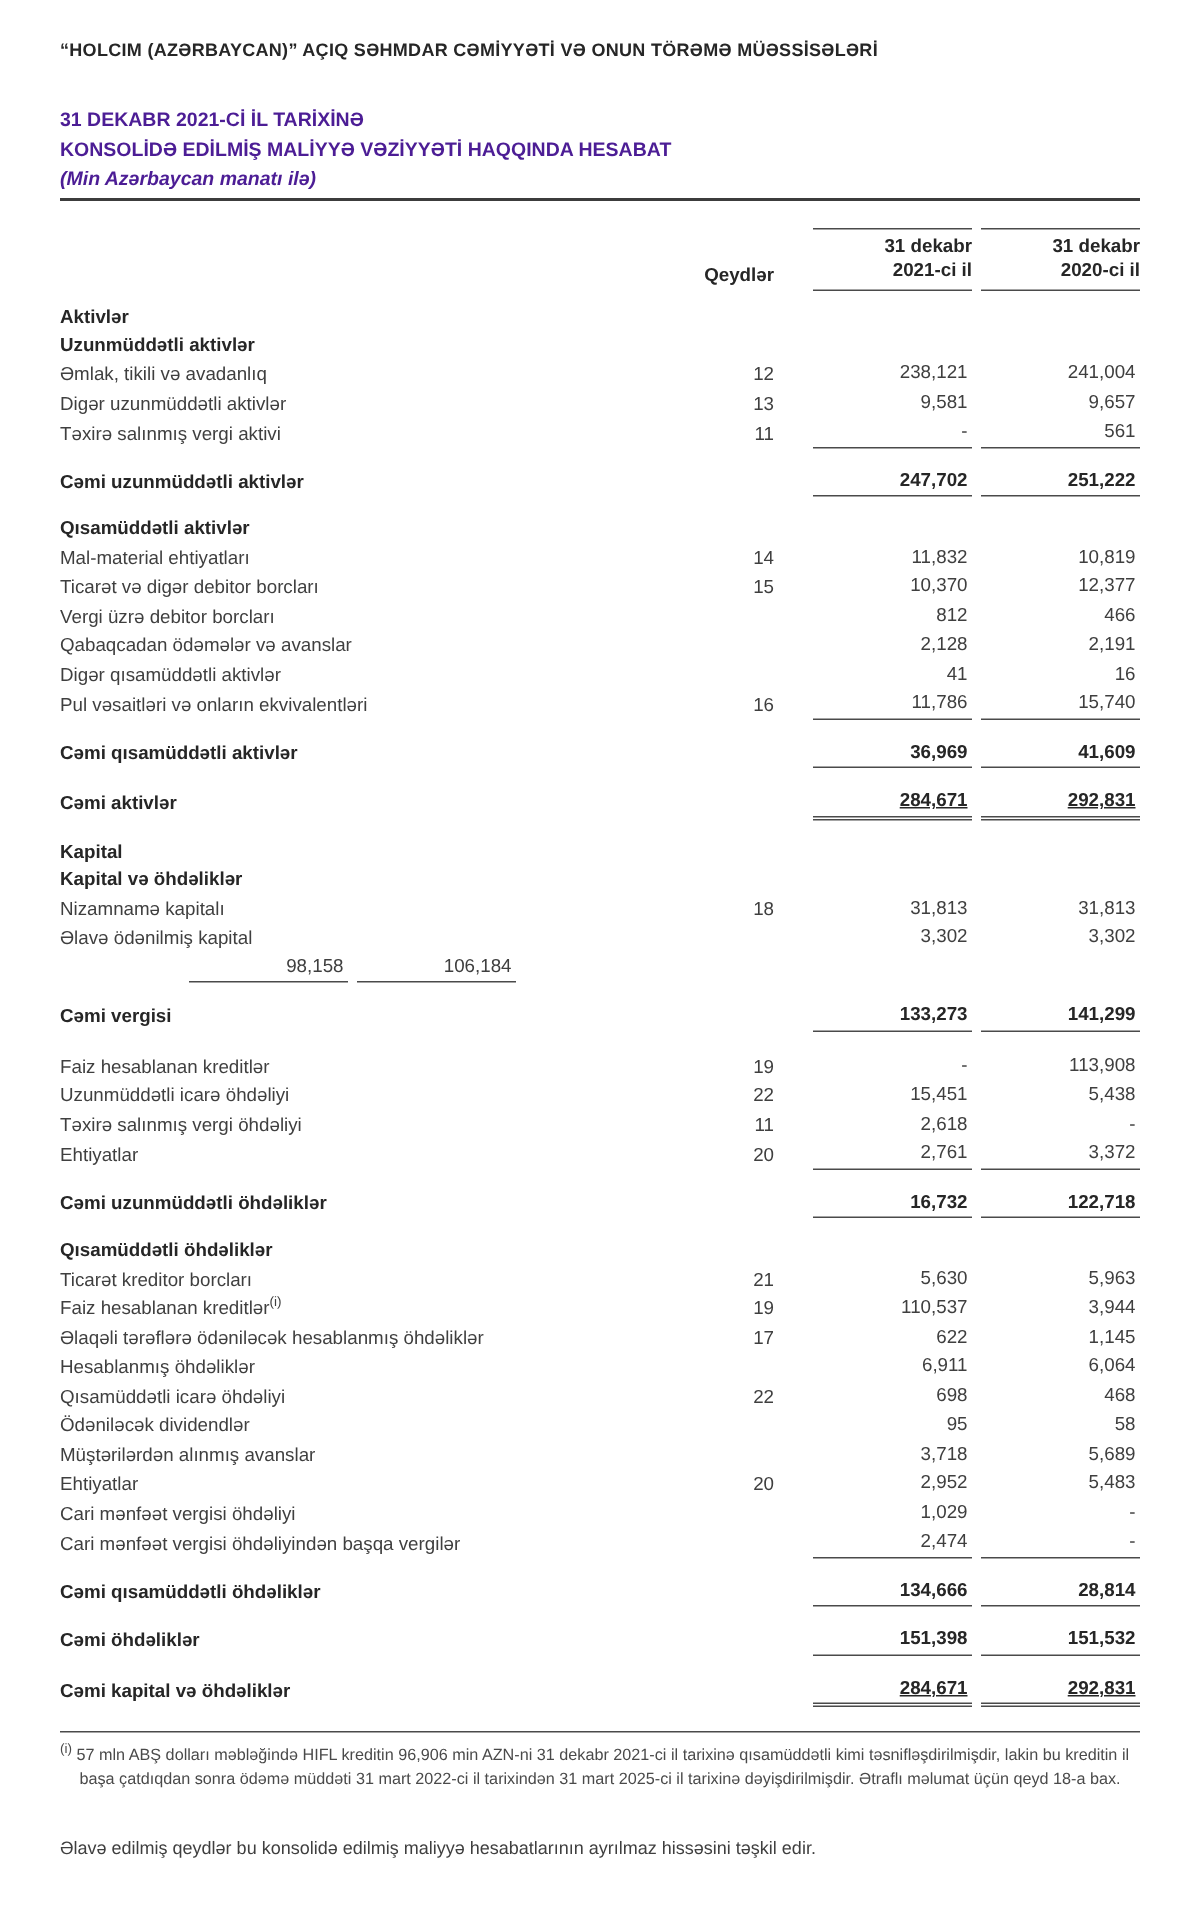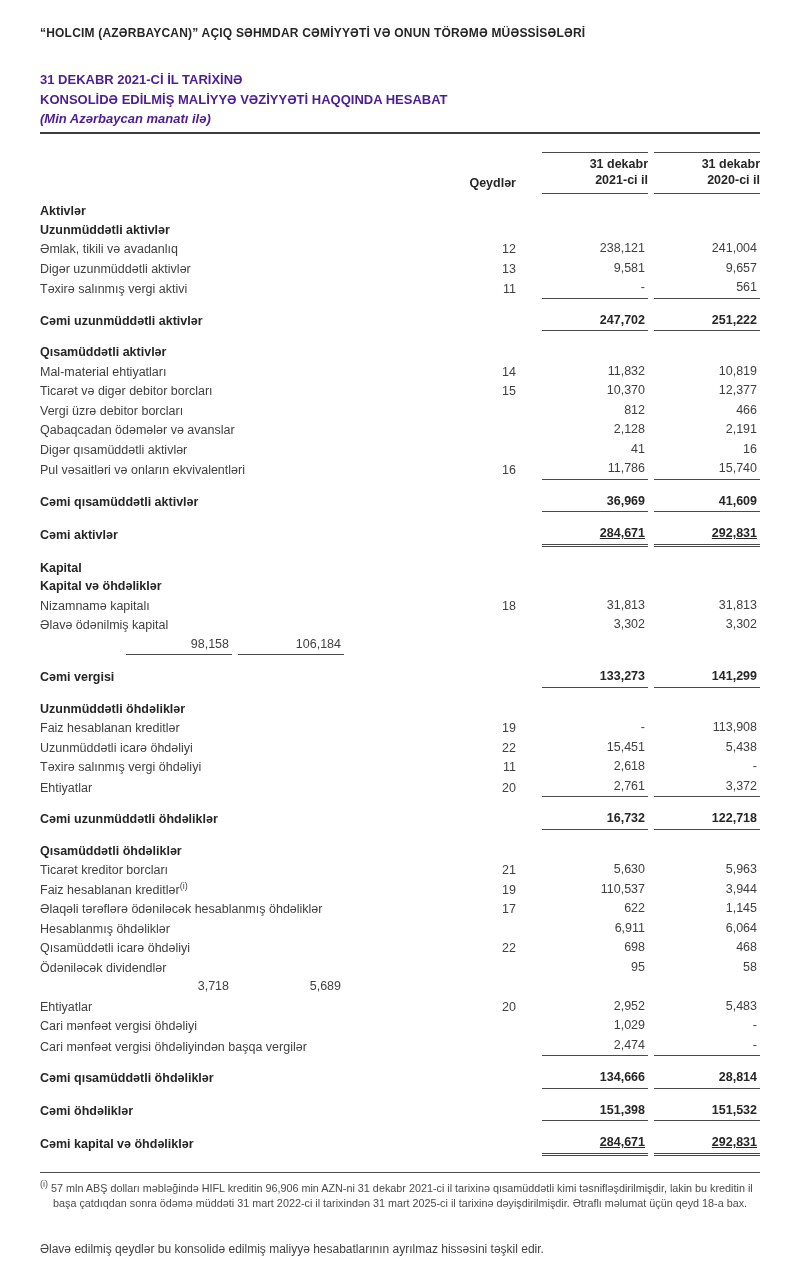--- a/index.html
+++ b/index.html
@@ -266,21 +266,20 @@
         <div class="c-label">Cəmi vergisi</div>
         <div class="c-note"></div>
         <div class="c-v1">
           <div class="vbox u1">133,273</div>
         </div>
         <div class="c-v2">
           <div class="vbox u1">141,299</div>
         </div>
       </div>
       <div class="row t-section">
-        <div class="c-label">Uzunmüddətli öhdəliklər</div>
         <div class="c-note"></div>
         <div class="c-v1">
           <div class="vbox"></div>
         </div>
         <div class="c-v2">
           <div class="vbox"></div>
         </div>
       </div>
       <div class="row t-item">
         <div class="c-label">Faiz hesablanan kreditlər</div>
@@ -396,20 +395,21 @@
         <div class="c-label">Ödəniləcək dividendlər</div>
         <div class="c-note"></div>
         <div class="c-v1">
           <div class="vbox">95</div>
         </div>
         <div class="c-v2">
           <div class="vbox">58</div>
         </div>
       </div>
       <div class="row t-item">
+        <div class="c-label">Müştərilərdən alınmış avanslar</div>
         <div class="c-note"></div>
         <div class="c-v1">
           <div class="vbox">3,718</div>
         </div>
         <div class="c-v2">
           <div class="vbox">5,689</div>
         </div>
       </div>
       <div class="row t-item">
         <div class="c-label">Ehtiyatlar</div>

